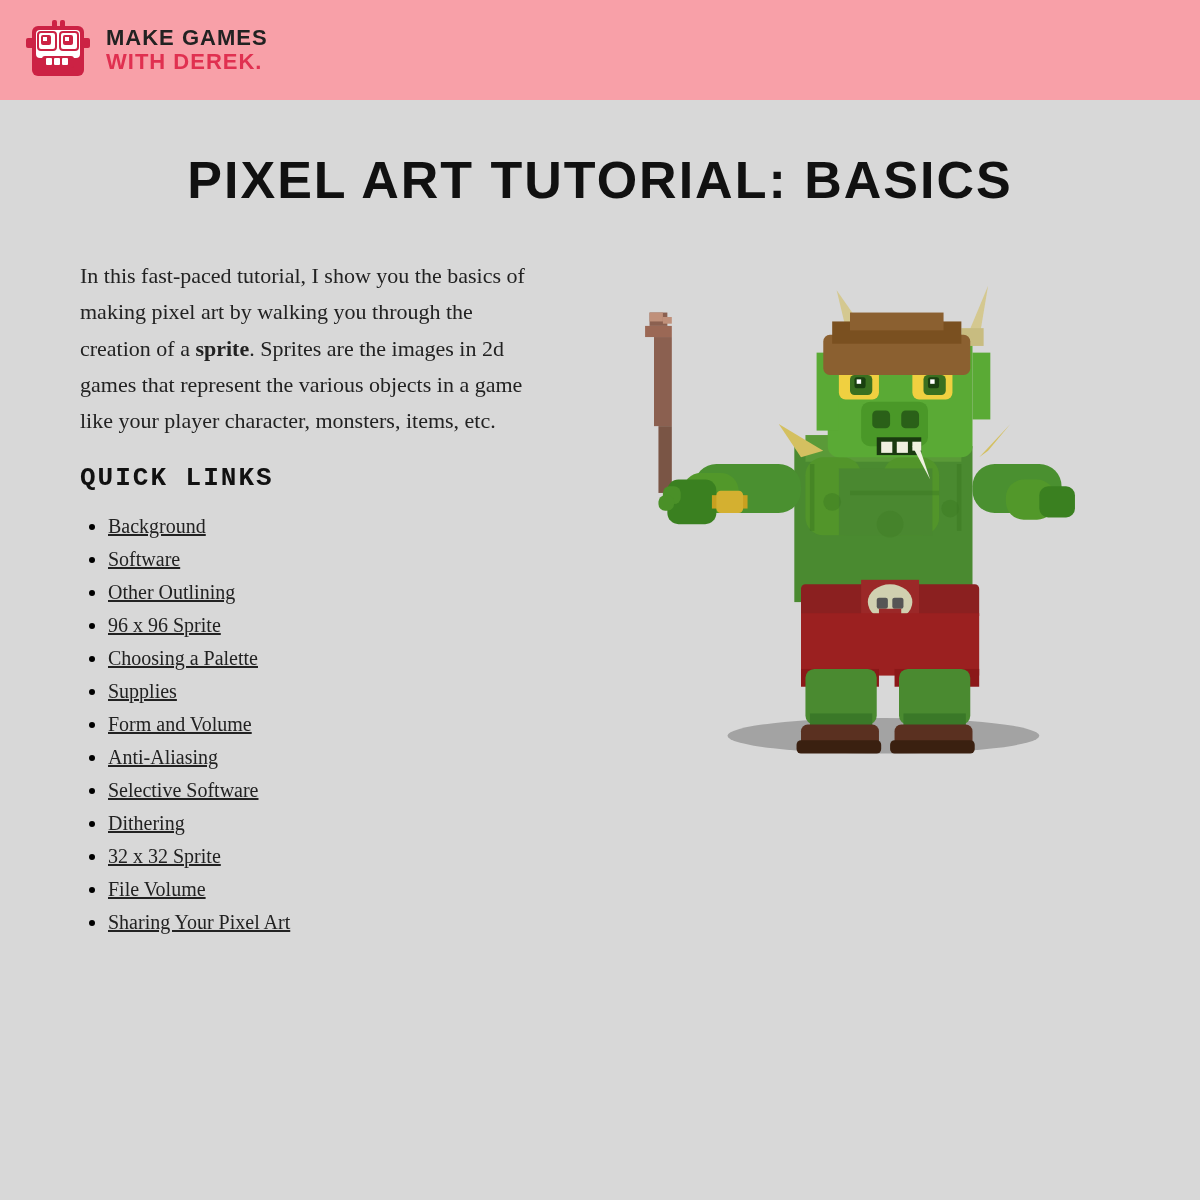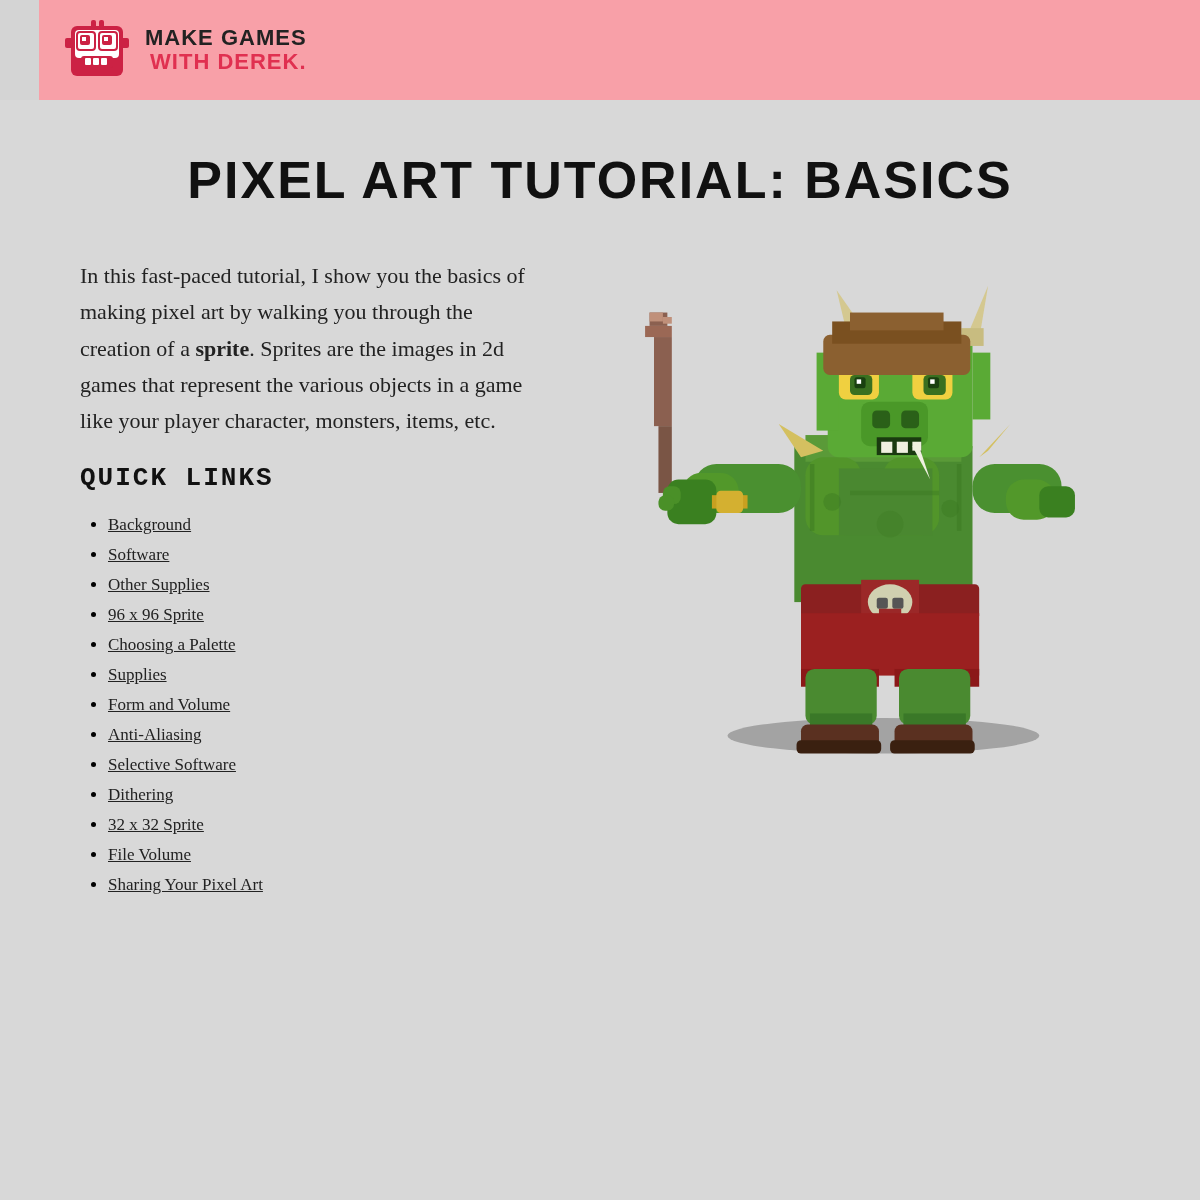--- a/index.html
+++ b/index.html
@@ -15,21 +15,20 @@
       min-height: 1200px;
     }
 
     
     .header {
       background-color: #f8a0a8;
       padding: 18px 24px;
       display: flex;
       align-items: center;
       height: 100px;
-      margin-left: 39px;
     }
 
     .header-logo {
       display: flex;
       align-items: center;
       gap: 14px;
     }
 
     .logo-icon {
       width: 68px;
@@ -46,21 +45,20 @@
       font-family: Arial Black, Arial, sans-serif;
       font-weight: 900;
       font-size: 22px;
       color: #222;
       text-transform: uppercase;
       letter-spacing: 1px;
     }
 
     .logo-text .derek {
       color: #e03050;
-      text-align: right;
     }
 
     
     .main-content {
       background-color: #d8d8d8;
       padding: 50px 80px 86px 80px;
       min-height: 1100px;
     }
 
     .page-title {
@@ -119,21 +117,21 @@
       margin-bottom: 22px;
     }
 
     .quick-links-list {
       list-style: disc;
       padding-left: 28px;
     }
 
     .quick-links-list li {
       margin-bottom: 10px;
-      font-size: 17px;
+      font-size: 20px;
       font-family: Liberation Serif, serif;
     }
 
     .quick-links-list a {
       color: #222;
       text-decoration: underline;
     }
 
     .image-column {
       flex: 1;
@@ -208,21 +206,21 @@
         <span>In this fast-paced tutorial, I show you the basics of making pixel art by walking you through the creation of a </span><strong>sprite</strong><span>. Sprites are the images in 2d games that represent the various objects in a game like your player character, monsters, items, etc.</span>
       </p>
 
 
       <h2 class="quick-links-title">QUICK  LINKS</h2>
 
       <ul class="quick-links-list">
 
       <li><a href="#background">Background</a></li>
           <li><a href="#software">Software</a></li>
-          <li><a href="#other-supplies">Other Supplies</a></li>
+          <li><a href="#other-supplies">Other Outlining</a></li>
           <li><a href="#96x96">96 x 96 Sprite</a></li>
           <li><a href="#palette">Choosing a Palette</a></li>
           <li><a href="#jaggies">Supplies</a></li>
           <li><a href="#form">Form and Volume</a></li>
           <li><a href="#anti-aliasing">Anti-Aliasing</a></li>
           <li><a href="#outlining">Selective Software</a></li>
           <li><a href="#dithering">Dithering</a></li>
           <li><a href="#32x32">32 x 32 Sprite</a></li>
           <li><a href="#file-formats">File Volume</a></li>
           <li><a href="#sharing">Sharing Your Pixel Art</a></li>

